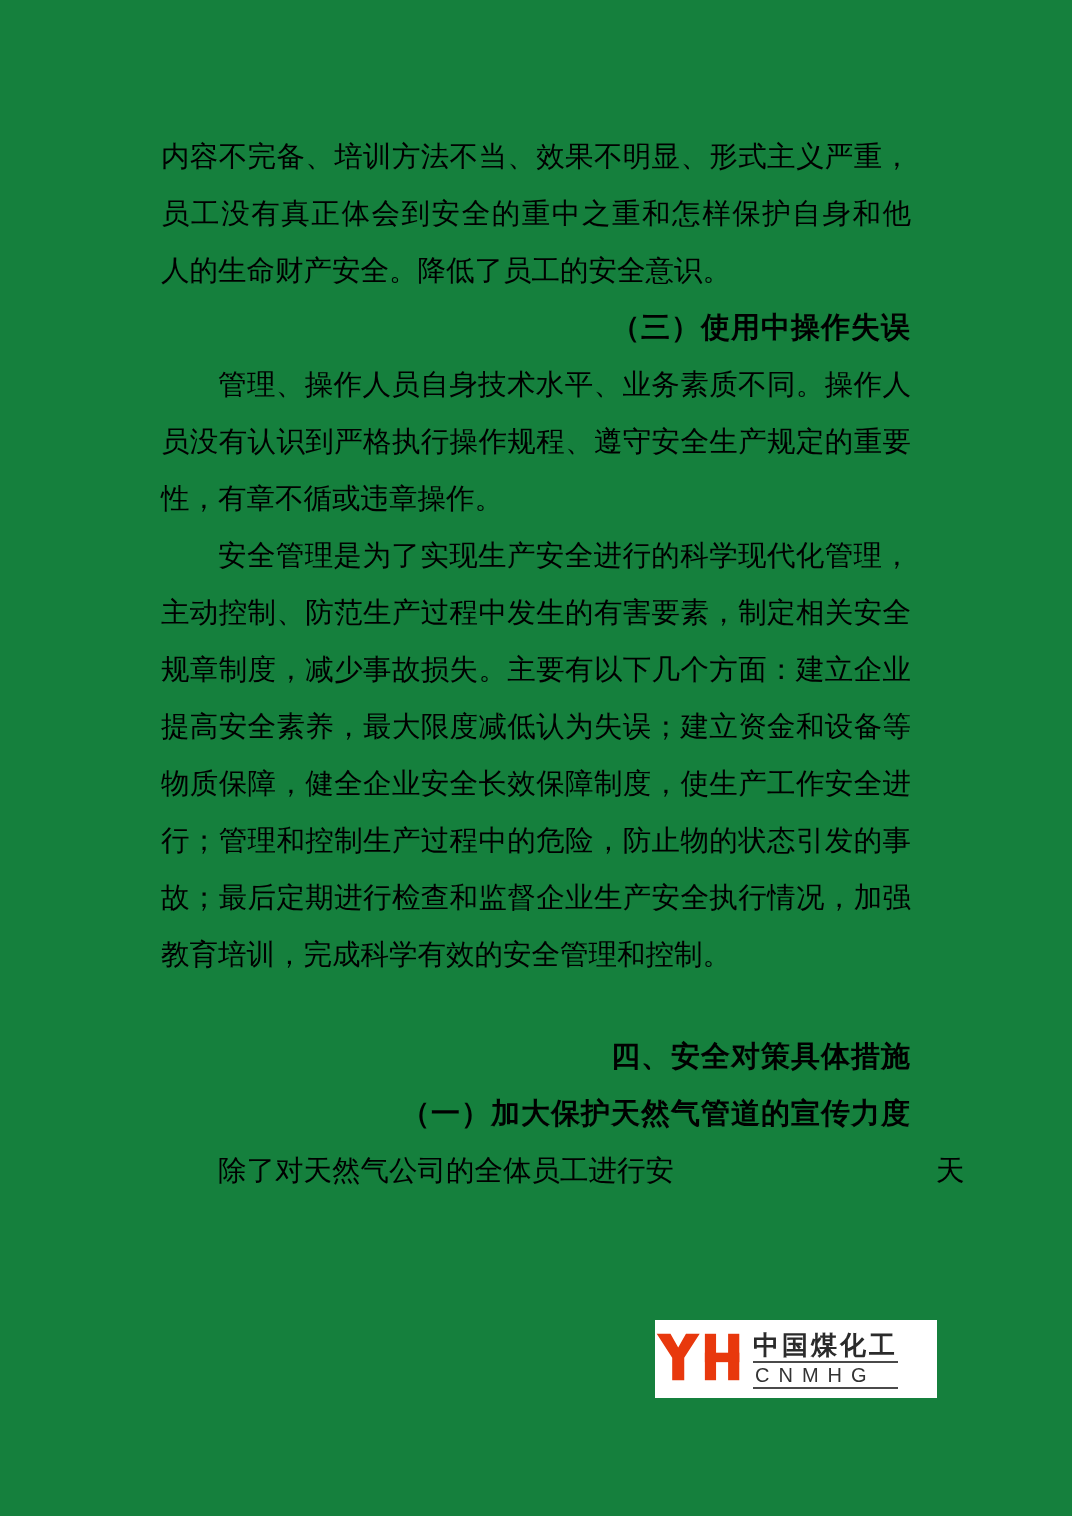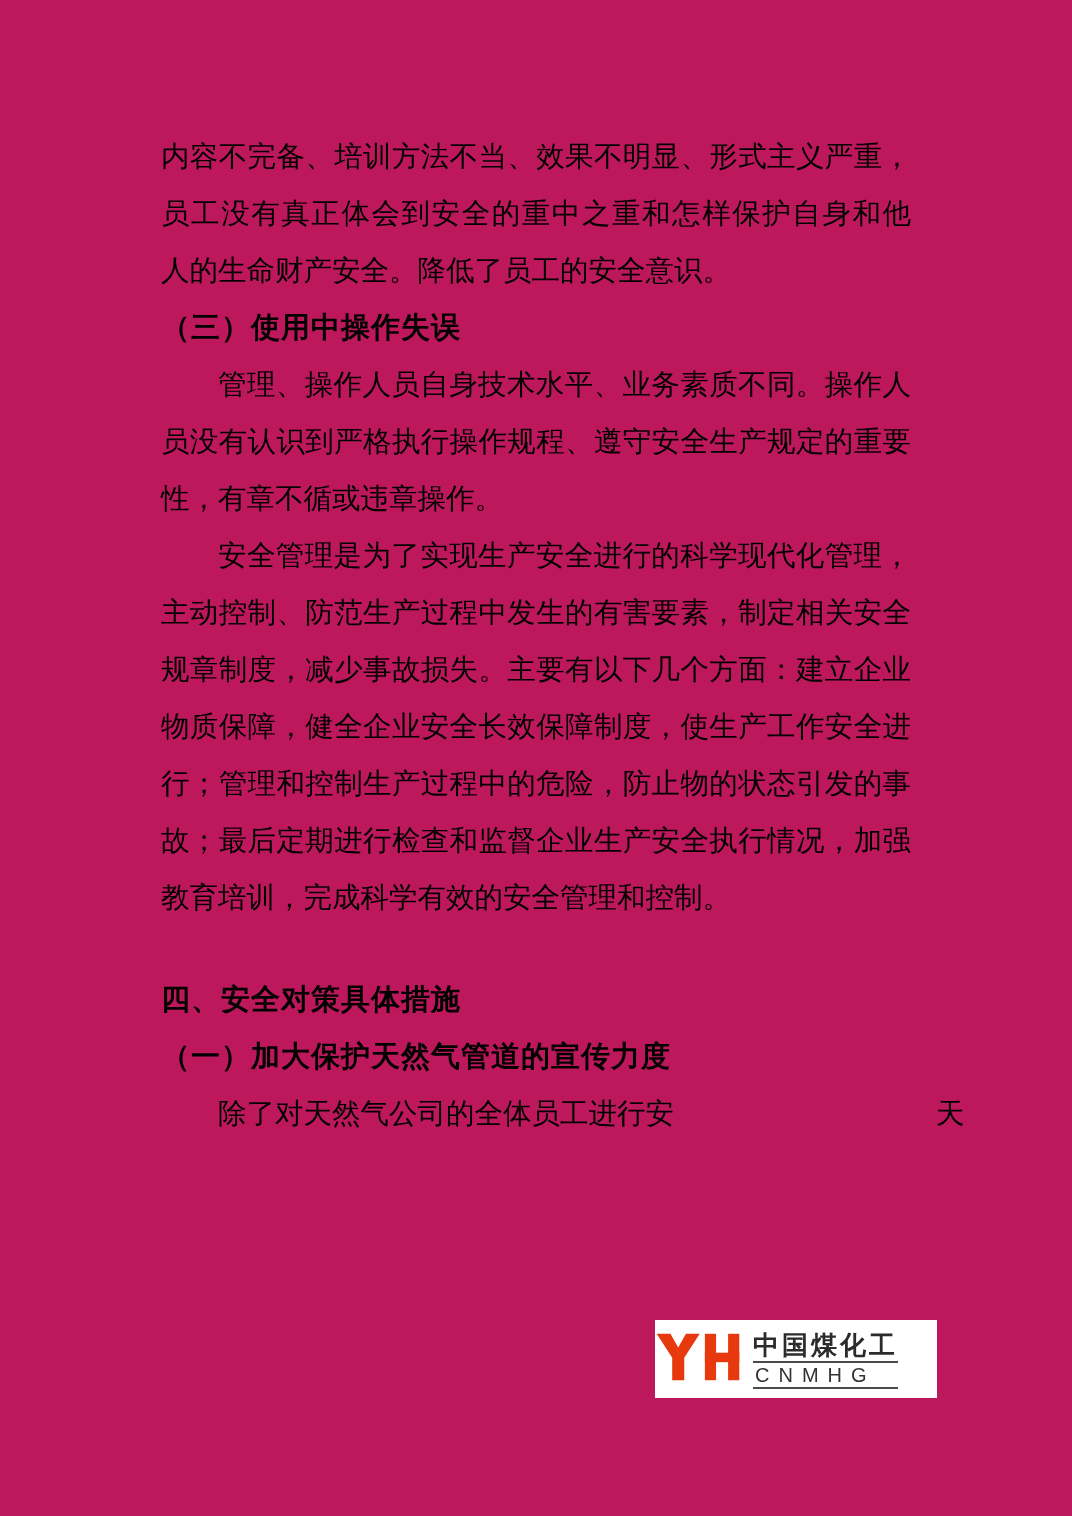--- a/index.html
+++ b/index.html
@@ -1,20 +1,20 @@
 <!DOCTYPE html>
 <html><head>
 <meta charset="utf-8">
 <style>
   html,body { margin:0; padding:0; background:#888; }
   .page {
     position:relative;
     width:1072px; height:1516px;
     margin:0 auto;
-    background:#be185d;
+    background:#15803d;
     font-family:"Liberation Serif", serif;
     color:#000;
     overflow:hidden;
   }
   .content {
     position:absolute;
     left:161px; right:161px; top:128px;
   }
   .line {
     font-size:28.5px;
@@ -27,20 +27,21 @@
     text-align:justify;
     text-align-last:justify;
     -moz-text-align-last:justify;
   }
   .indent { text-indent:57px; }
   .heading {
     font-family:"Liberation Sans", sans-serif;
     font-weight:bold;
     font-size:29px;
     letter-spacing:1px;
+    text-align:right;
   }
   .gap-sm { margin-top:20px; }
   .gap-lg { margin-top:45px; }
   .last-line { position:relative; }
   .last-suffix {
     position:absolute;
     left:775px; top:0;
     height:57px; line-height:57px;
   }
   
@@ -87,20 +88,21 @@
     <div class="line heading">（三）使用中操作失误</div>
 
     <div class="line fill indent">管理、操作人员自身技术水平、业务素质不同。操作人</div>
     <div class="line fill">员没有认识到严格执行操作规程、遵守安全生产规定的重要</div>
     <div class="line">性，有章不循或违章操作。</div>
 
 
     <div class="line fill indent">安全管理是为了实现生产安全进行的科学现代化管理，</div>
     <div class="line fill">主动控制、防范生产过程中发生的有害要素，制定相关安全</div>
     <div class="line fill">规章制度，减少事故损失。主要有以下几个方面：建立企业</div>
+    <div class="line fill">提高安全素养，最大限度减低认为失误；建立资金和设备等</div>
     <div class="line fill">物质保障，健全企业安全长效保障制度，使生产工作安全进</div>
     <div class="line fill">行；管理和控制生产过程中的危险，防止物的状态引发的事</div>
     <div class="line fill">故；最后定期进行检查和监督企业生产安全执行情况，加强</div>
     <div class="line">教育培训，完成科学有效的安全管理和控制。</div>
 
     <div class="line heading gap-lg">四、安全对策具体措施</div>
     <div class="line heading">（一）加大保护天然气管道的宣传力度</div>
 
     <div class="line last-line">
       <span style="text-indent:57px; display:inline-block;">除了对天然气公司的全体员工进行安</span>

